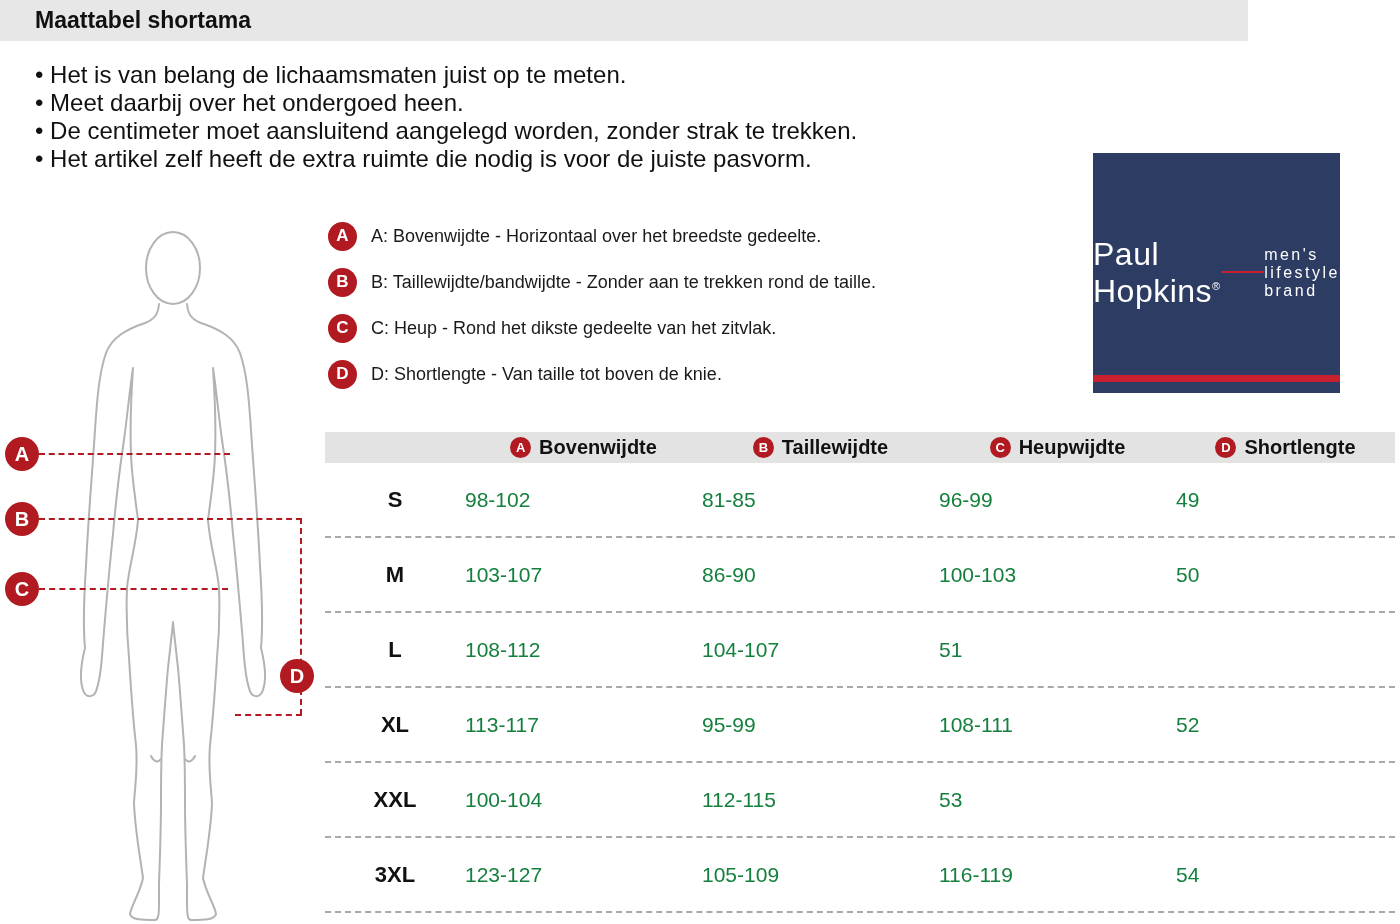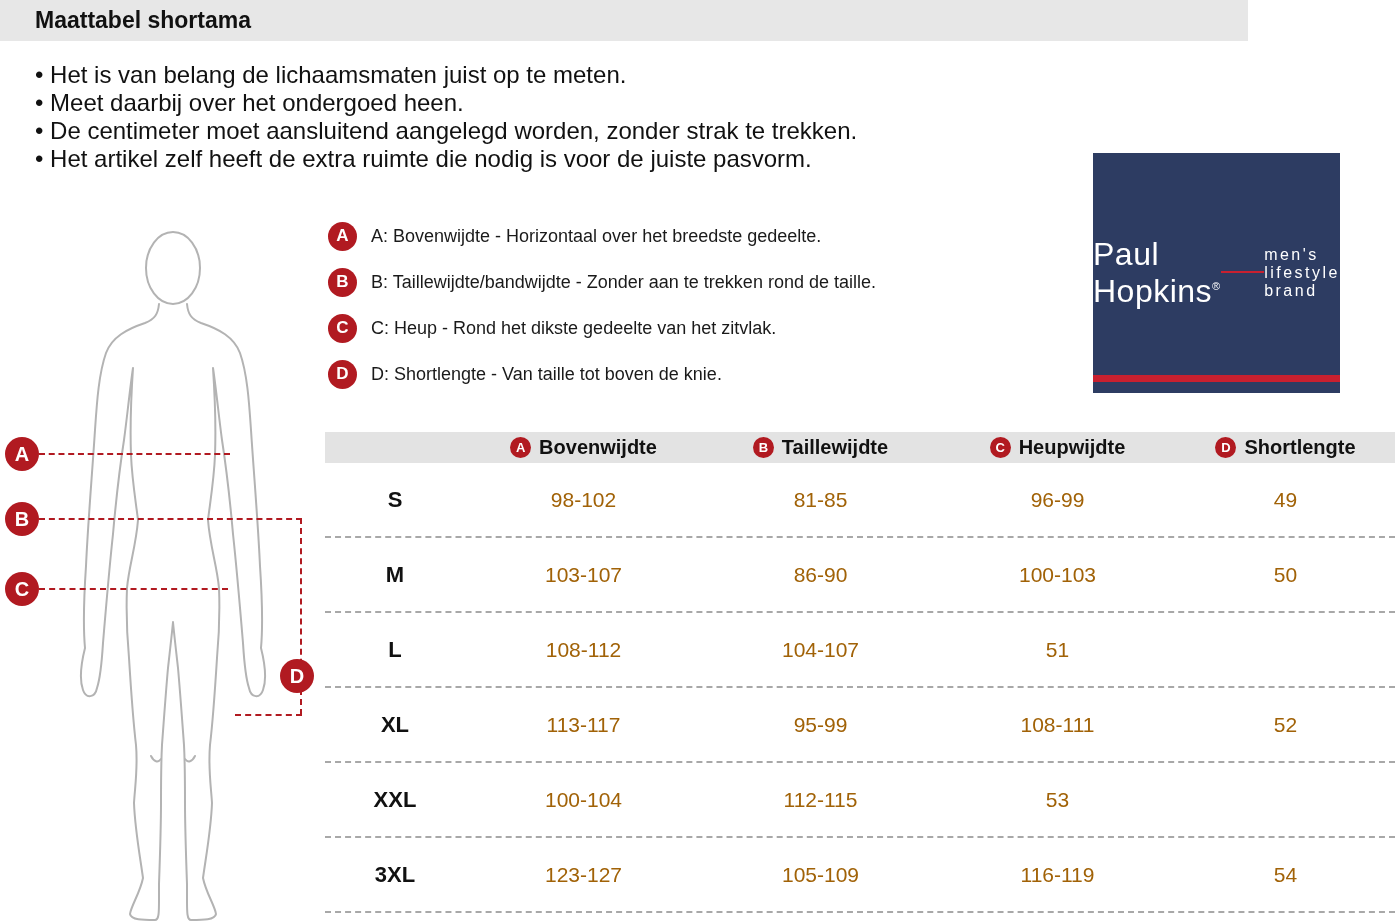--- a/index.html
+++ b/index.html
@@ -78,21 +78,21 @@
   .t-header .hcell {
     display:flex; align-items:center; justify-content:center; gap:8px;
     font-weight:bold; font-size:20px; color:#111;
   }
   .hbadge {
     width:21px; height:21px; border-radius:50%; background:#b11a21; color:#fff;
     font-weight:bold; font-size:13px; display:flex; align-items:center; justify-content:center;
   }
   .t-row { height:75px; align-items:center; border-bottom:2px dashed #a8a8a8; }
   .t-row .size { text-align:center; font-weight:bold; font-size:22px; color:#111; }
-  .t-row .val  { text-align:center; font-size:21px; color:#a16207; }
+  .t-row .val  { text-align:left; font-size:21px; color:#15803d; }
 </style>
 </head>
 <body>
 
 <header class="titlebar">
   <h1>Maattabel shortama</h1>
 </header>
 
 <ul class="instructions">
   <li>Het is van belang de lichaamsmaten juist op te meten.</li>

